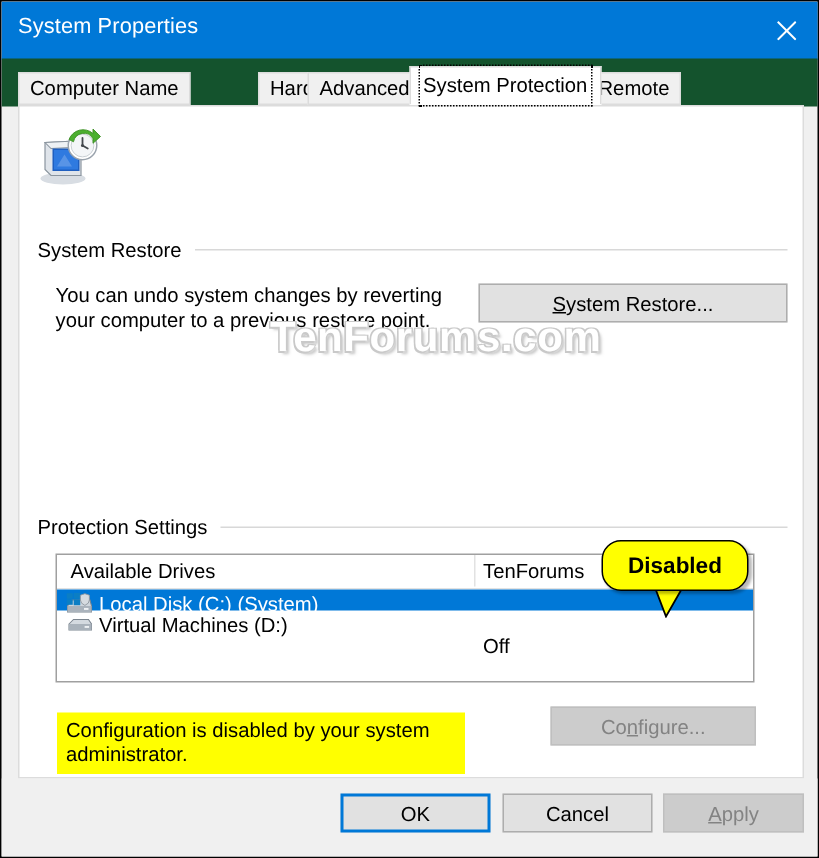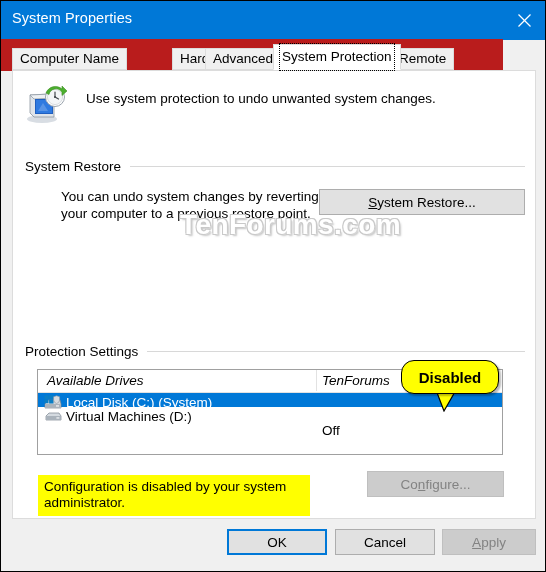--- a/index.html
+++ b/index.html
@@ -49,23 +49,23 @@
     align-items: center;
     justify-content: center;
     cursor: default;
   }
   #close-button svg { display: block; }
 
   
   #tabstrip {
     position: absolute;
     left: 0; top: 38px;
-    width: 502px;
+    width: 546px;
     height: 32px;
-    background: #b91c1c;
+    background: #14532d;
   }
   .tab {
     position: absolute;
     top: 9px;
     height: 22px;
     box-sizing: border-box;
     border: 1px solid #dcdcdc;
     background: #f0f0f0;
     color: #000000;
     font-size: 13.5px;
@@ -191,21 +191,20 @@
     box-sizing: border-box;
     background: #ffffff;
     border: 1px solid #a0a0a0;
     overflow: hidden;
   }
   #list-header {
     position: relative;
     height: 22px;
     background: #ffffff;
     border-bottom: 1px solid #e2e2e2;
-    font-style: italic;
   }
   #list-header .col {
     position: absolute;
     top: 3px;
     font-size: 13.5px;
     color: #000000;
     white-space: nowrap;
   }
   #col-drives { left: 9px; }
   #col-prot   { left: 284px; }
@@ -371,31 +370,30 @@
         <polygon points="14,26 19,18 24,26" fill="#ffffff" opacity="0.2"></polygon>
 
         <circle cx="31" cy="12" r="9.5" fill="#ffffff" stroke="#9aa3ad" stroke-width="1"></circle>
         <circle cx="31" cy="12" r="7.6" fill="#f4f6f8" stroke="#c3c9cf" stroke-width="0.6"></circle>
         <line x1="31" y1="12" x2="31" y2="7" stroke="#43484d" stroke-width="1.2" stroke-linecap="round"></line>
         <line x1="31" y1="12" x2="34.5" y2="14" stroke="#43484d" stroke-width="1.2" stroke-linecap="round"></line>
         <circle cx="31" cy="12" r="1" fill="#43484d"></circle>
 
         <path d="M22 8 A10 10 0 0 1 38 4 L38 1 L43 6 L38 10.5 L38 7.5 A7 7 0 0 0 25 9.5 Z" fill="#4caf2f" stroke="#3c8f24" stroke-width="0.6"></path>
       </svg>
-      <div id="header-text">Use system protection to undo unwanted system changes.</div>
     </div>
 
     <div id="watermark">TenForums.com</div>
 
     <div class="group-head" style="top:86px;">
       <span class="g-label">System Restore</span>
       <span class="g-rule"></span>
     </div>
 
-    <div class="body-text" style="left:24px; top:117px; width:280px;margin-left:24px;">
+    <div class="body-text" style="left:24px; top:117px; width:280px;">
       <span>You can undo system changes by reverting</span><br>
       <span>your computer to a previous restore point.</span>
     </div>
 
     <div class="btn" style="left:306px; top:118px; width:206px; height:26px;justify-content:center;">
       <span><span class="u">S</span><span>ystem Restore...</span></span>
     </div>
 
     <div class="group-head" style="top:271px;">
       <span class="g-label">Protection Settings</span>

